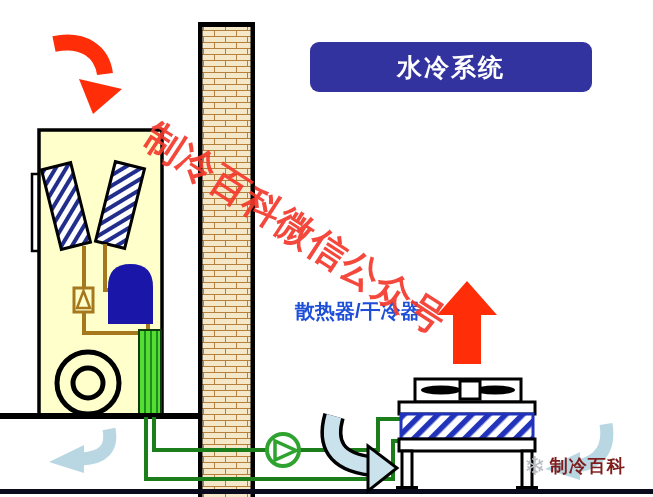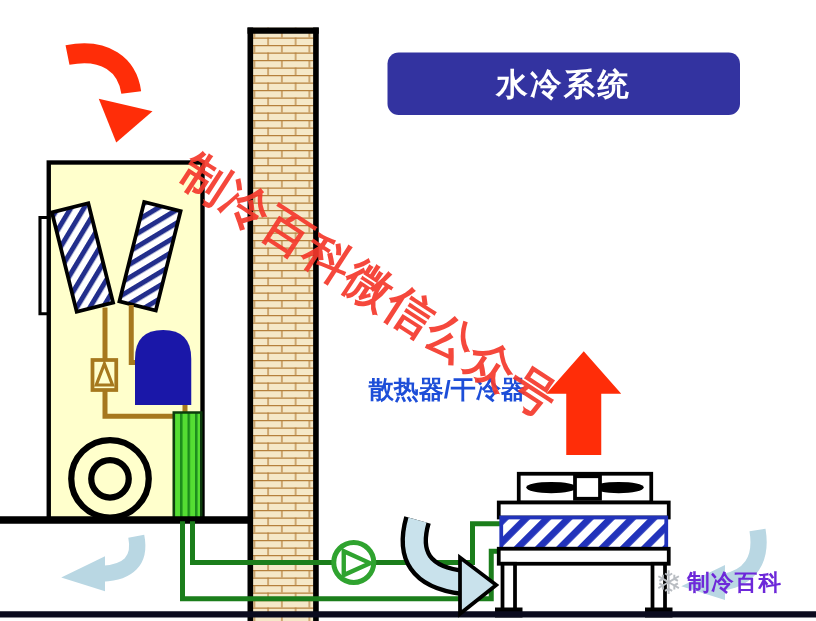--- a/index.html
+++ b/index.html
@@ -27,21 +27,21 @@
     left:162px;top:112px;
     transform:rotate(33deg);transform-origin:left top;
     color:#f5392c;font-size:38px;font-weight:bold;
     font-family:"Liberation Serif", serif;
     white-space:nowrap;letter-spacing:1px;opacity:.92;
   }
   .wm-logo{
     left:524px;top:453px;display:flex;align-items:center;gap:4px;
   }
   .wm-logo .ico{font-size:26px;color:#b9bdc2;line-height:1;}
-  .wm-logo .txt{font-size:18px;font-weight:bold;color:#6d28d9;letter-spacing:1px;}
+  .wm-logo .txt{font-size:18px;font-weight:bold;color:#7f1d1d;letter-spacing:1px;}
 </style>
 </head>
 <body>
 
 <div class="stage">
 
   <svg width="653" height="497" viewBox="0 0 653 497">
     <defs>
       <pattern id="hatchNavy" width="9" height="9" patternUnits="userSpaceOnUse" patternTransform="rotate(45)">
         <rect width="9" height="9" fill="#ffffff"></rect>

